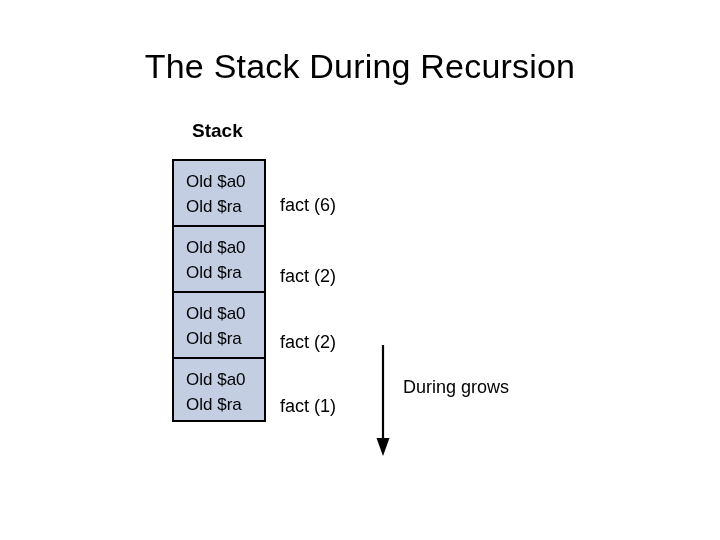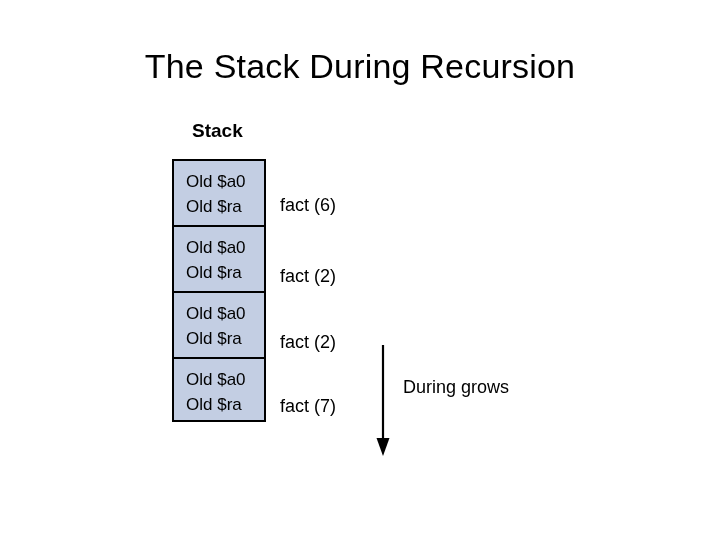--- a/index.html
+++ b/index.html
@@ -174,21 +174,21 @@
       <div class="stack-frame frame-3">
         <span class="frame-line line-a0">Old $a0</span>
         <span class="frame-line line-ra">Old $ra</span>
       </div>
 
     </div>
 
     <div class="fact-label fact-0">fact (6)</div>
     <div class="fact-label fact-1">fact (2)</div>
     <div class="fact-label fact-2">fact (2)</div>
-    <div class="fact-label fact-3">fact (7)</div>
+    <div class="fact-label fact-3">fact (1)</div>
 
     <svg id="stack-grows-arrow" viewBox="0 0 34 116">
       <line x1="15" y1="3" x2="15" y2="100" stroke="#000000" stroke-width="2.2"></line>
       <polygon points="15,114 8.5,96 21.5,96" fill="#000000"></polygon>
     </svg>
 
     <div id="stack-grows-label">During grows</div>
 
   </div>
 

